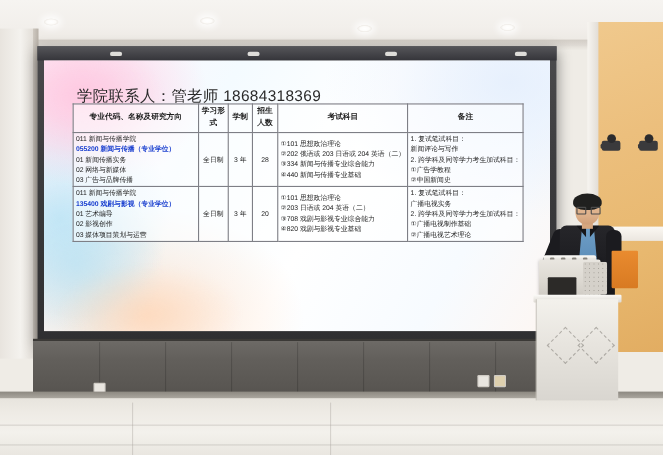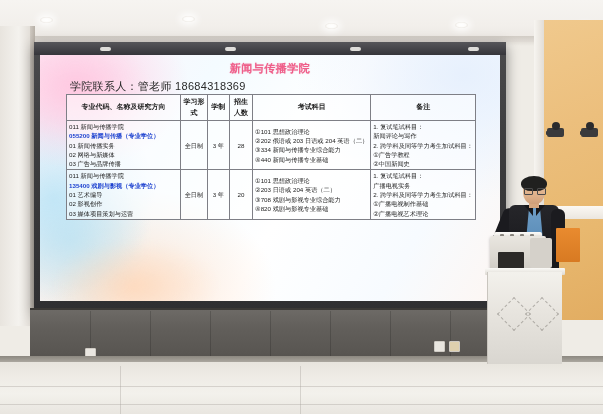--- a/index.html
+++ b/index.html
@@ -44,21 +44,21 @@
       radial-gradient(ellipse 150px 150px at 3% 58%, rgba(186,228,245,.75), rgba(255,255,255,0) 68%),
       radial-gradient(ellipse 200px 140px at 20% 95%, rgba(255,214,184,.6), rgba(255,255,255,0) 72%),
       radial-gradient(ellipse 240px 180px at 92% 8%, rgba(223,235,252,.7), rgba(255,255,255,0) 70%),
       linear-gradient(120deg,#fdf5fb 0%,#f4fbff 30%,#ffffff 55%,#f7fbff 80%,#fdf6f2 100%);}
   .swirl{position:absolute;border-radius:50%;opacity:.5;filter:blur(3px);}
 
   .slide{position:absolute;left:0;top:0;width:460px;height:246px;padding:0;}
   .slide-title{position:absolute;left:0;top:6px;width:460px;text-align:center;
     color:#ef5f8a;font-size:11px;font-weight:bold;letter-spacing:.5px;
     text-shadow:0 0 1px rgba(239,95,138,.5);}
-  .contact{position:absolute;left:30px;top:24px;color:#2a2a2a;font-size:11px;letter-spacing:.3px;}
+  .contact{position:absolute;left:30px;top:24px;color:#2a2a2a;font-size:14px;letter-spacing:.3px;}
 
   table.slide-table{position:absolute;left:26px;top:39px;width:410px;border-collapse:collapse;
     background:rgba(255,255,255,.55);}
   table.slide-table th,table.slide-table td{border:1px solid #7e7f86;color:#1d1d1d;
     font-size:6.2px;line-height:1.5;padding:1px 2px;vertical-align:middle;}
   table.slide-table th{font-weight:bold;text-align:center;font-size:7px;padding:2px 1px;}
   td.c-major{text-align:left;vertical-align:top;padding:2px 3px;}
   td.c-center{text-align:center;}
   td.c-list{text-align:left;vertical-align:middle;padding:2px 3px;}
   .blue{color:#1a3fcf;font-weight:bold;}
@@ -156,21 +156,20 @@
   <div class="frame-spot" style="left:225px;top:47px;"></div>
   <div class="frame-spot" style="left:350px;top:47px;"></div>
   <div class="frame-spot" style="left:468px;top:47px;"></div>
 
   <div class="screen">
     <div class="swirl" style="left:-40px;top:-20px;width:150px;height:110px;background:radial-gradient(#ffc3dd,rgba(255,255,255,0) 70%);"></div>
     <div class="swirl" style="left:-50px;top:110px;width:160px;height:150px;background:radial-gradient(#a9dcf2,rgba(255,255,255,0) 70%);"></div>
     <div class="swirl" style="left:10px;top:185px;width:170px;height:90px;background:radial-gradient(#ffd0ab,rgba(255,255,255,0) 70%);"></div>
 
     <div class="slide">
-      <div class="slide-title">新闻与传播学院</div>
       <div class="contact">学院联系人：管老师 18684318369</div>
 
       <table class="slide-table">
         <thead>
           <tr>
             <th style="width:120px;">专业代码、名称及研究方向</th>
             <th style="width:32px;">学习形式</th>
             <th style="width:24px;">学制</th>
             <th style="width:26px;">招生人数</th>
             <th style="width:112px;">考试科目</th>

